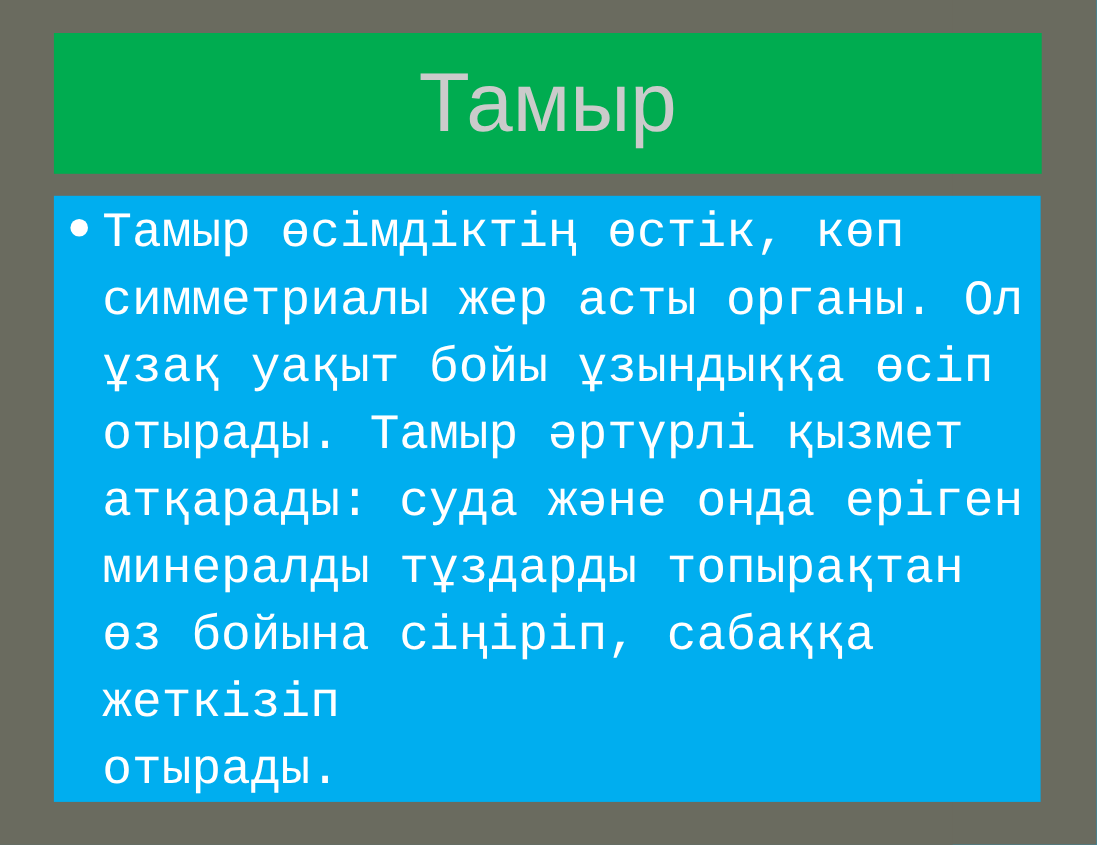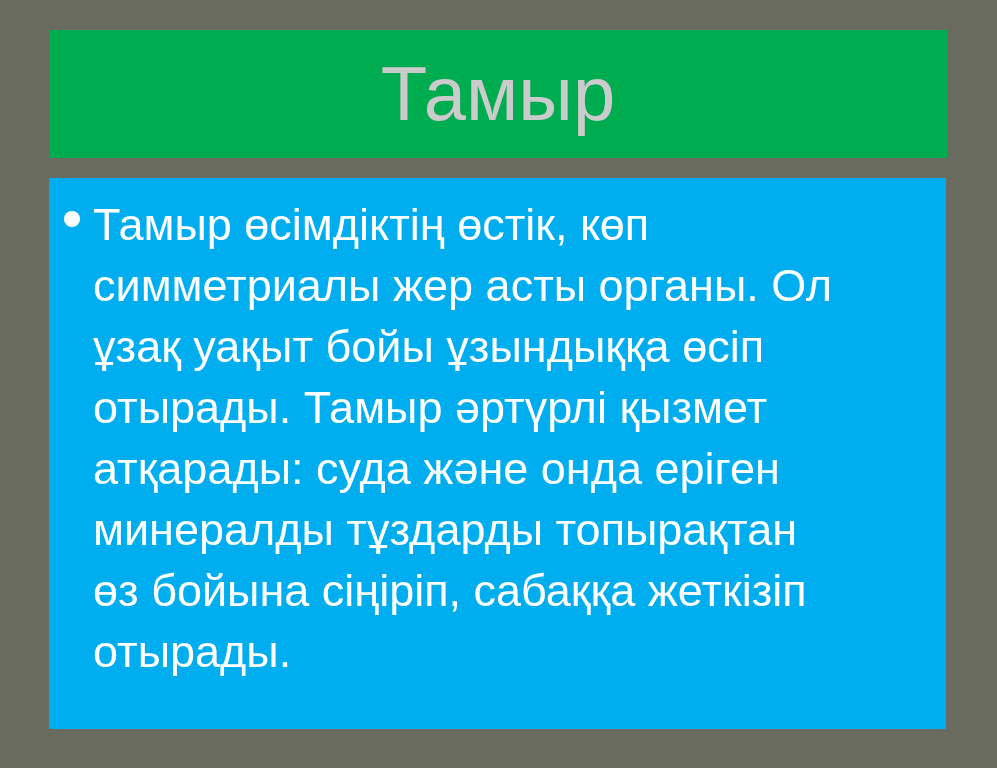--- a/index.html
+++ b/index.html
@@ -41,21 +41,22 @@
     position: absolute;
     left: 49px;
     top: 178px;
     width: 897px;
     height: 551px;
     background: var(--body-box-fill, #00AEEF);
   }
   .bullet-item {
     display: flex;
     align-items: flex-start;
-    padding: 12px 8px 0 15px;
+    padding: 0 8px 0 15px;
+    font-family: Liberation Mono, monospace;
   }
   .bullet-dot {
     flex: 0 0 auto;
     width: 16px;
     height: 16px;
     margin: 21px 13px 0 0;
     border-radius: 50%;
     background: var(--body-text, #FFFFFF);
   }
   .body-text {

